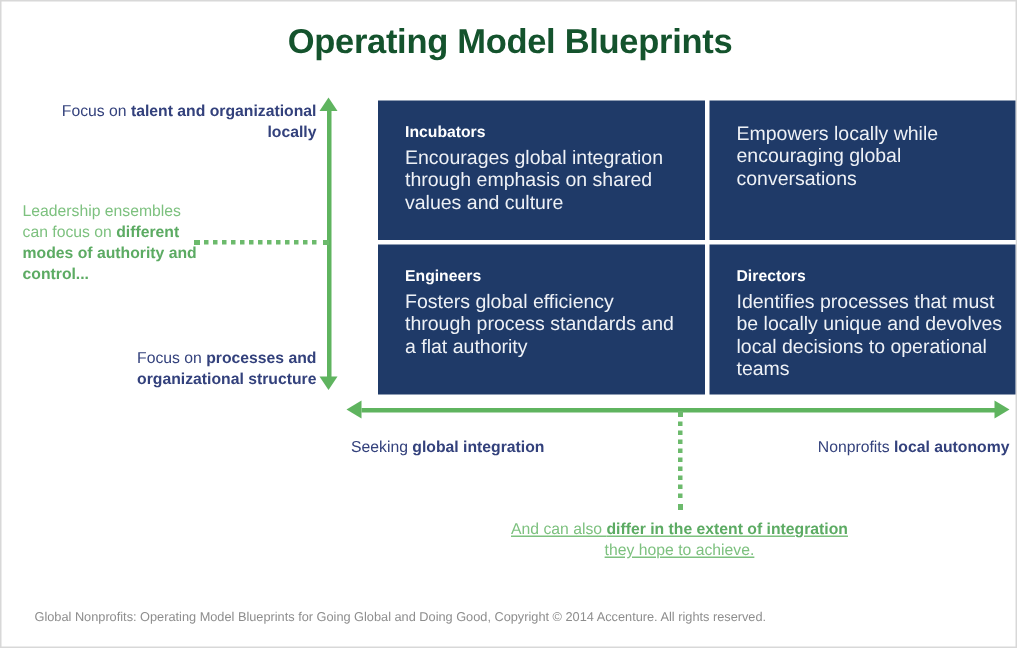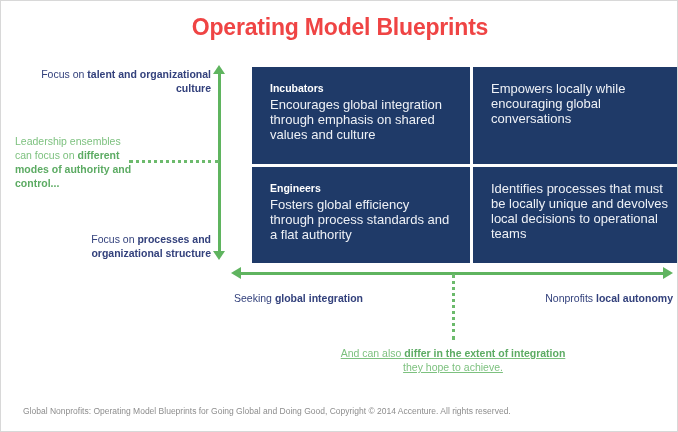--- a/index.html
+++ b/index.html
@@ -22,21 +22,21 @@
 
   
   .title {
     position: absolute;
     left: 0;
     top: 13px;
     width: 678px;
     text-align: center;
     font-size: 23px;
     font-weight: bold;
-    color: #ef4444;
+    color: #14532d;
     letter-spacing: -0.2px;
   }
 
   
   .matrix {
     position: absolute;
     left: 251px;
     top: 66px;
     width: 439px;
     height: 196px;
@@ -234,26 +234,27 @@
       <div class="q-desc">Encourages global integration through emphasis on shared values and culture</div>
     </div>
     <div class="quadrant">
       <div class="q-desc">Empowers locally while encouraging global conversations</div>
     </div>
     <div class="quadrant">
       <div class="q-title">Engineers</div>
       <div class="q-desc">Fosters global efficiency through process standards and a flat authority</div>
     </div>
     <div class="quadrant">
+      <div class="q-title">Directors</div>
       <div class="q-desc">Identifies processes that must be locally unique and devolves local decisions to operational teams</div>
     </div>
   </div>
 
   <div class="axis-label" id="label-top-left">
-    <span>Focus on </span><b>talent and organizational culture</b>
+    <span>Focus on </span><b>talent and organizational locally</b>
   </div>
 
   <div class="axis-label" id="label-bottom-start">
     <span>Seeking </span><b>global integration</b>
   </div>
 
   <div class="axis-label" id="label-bottom-left">
     <span>Focus on </span><b>processes and organizational structure</b>
   </div>
 

